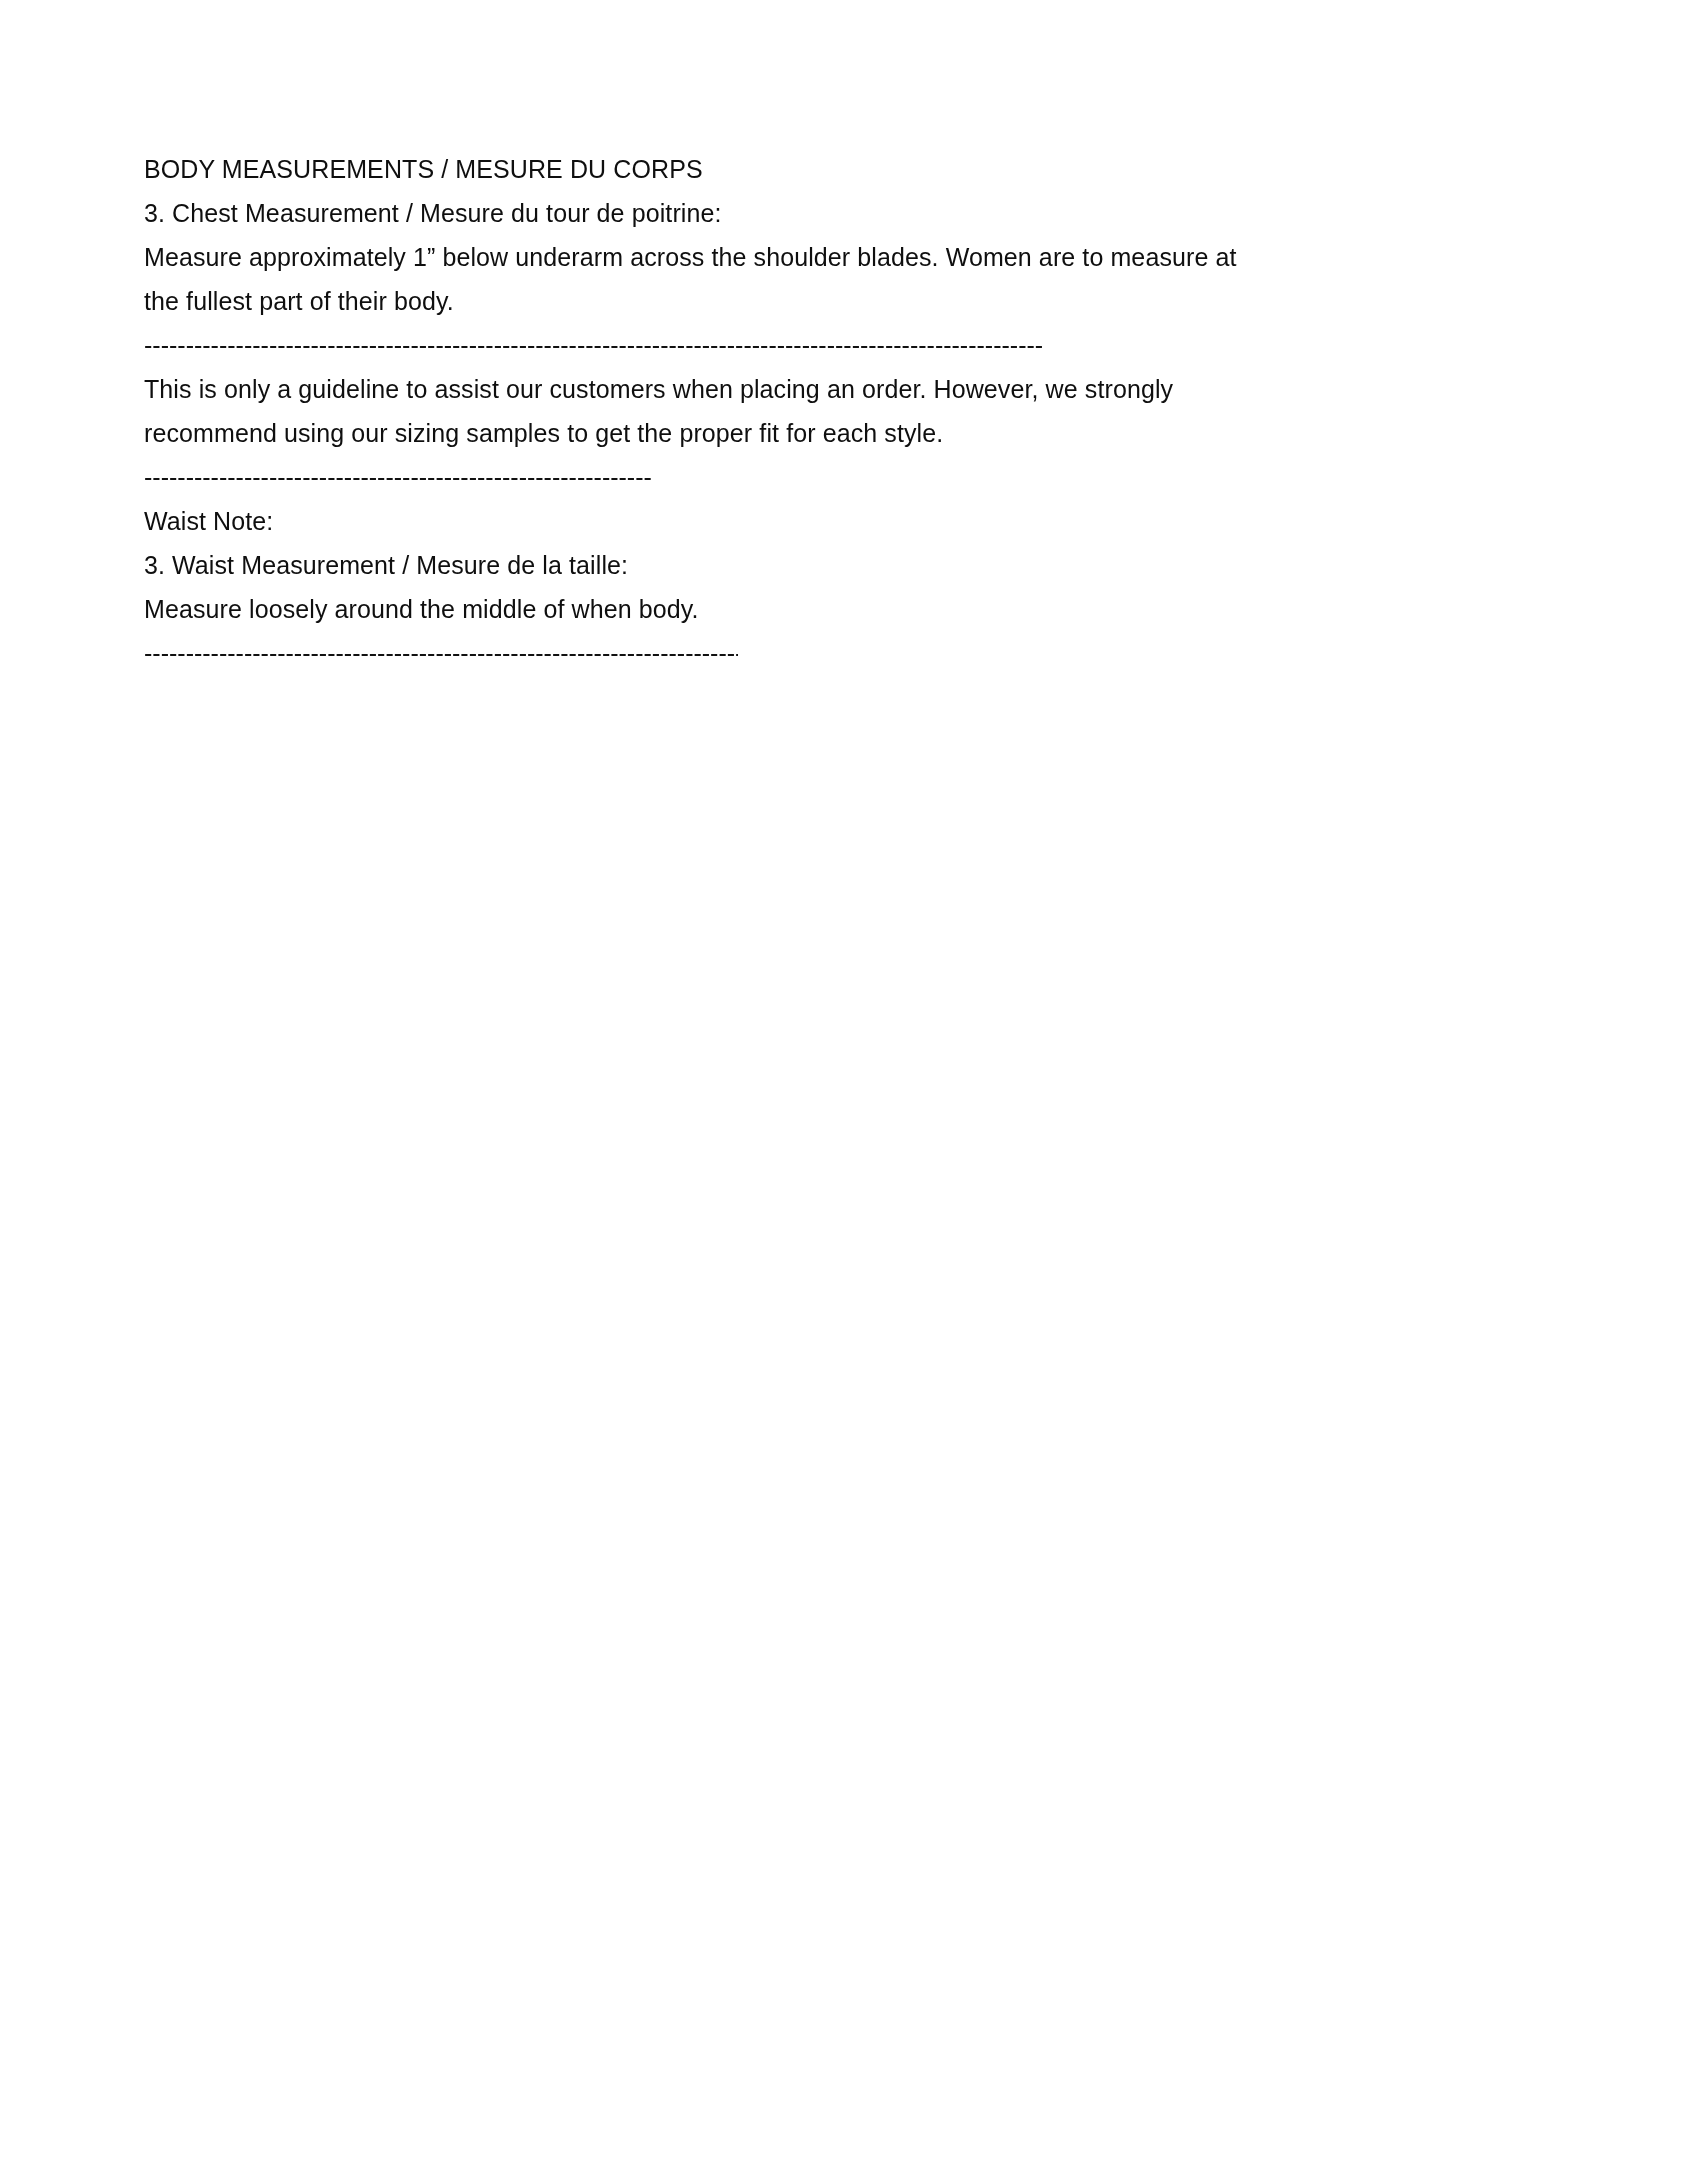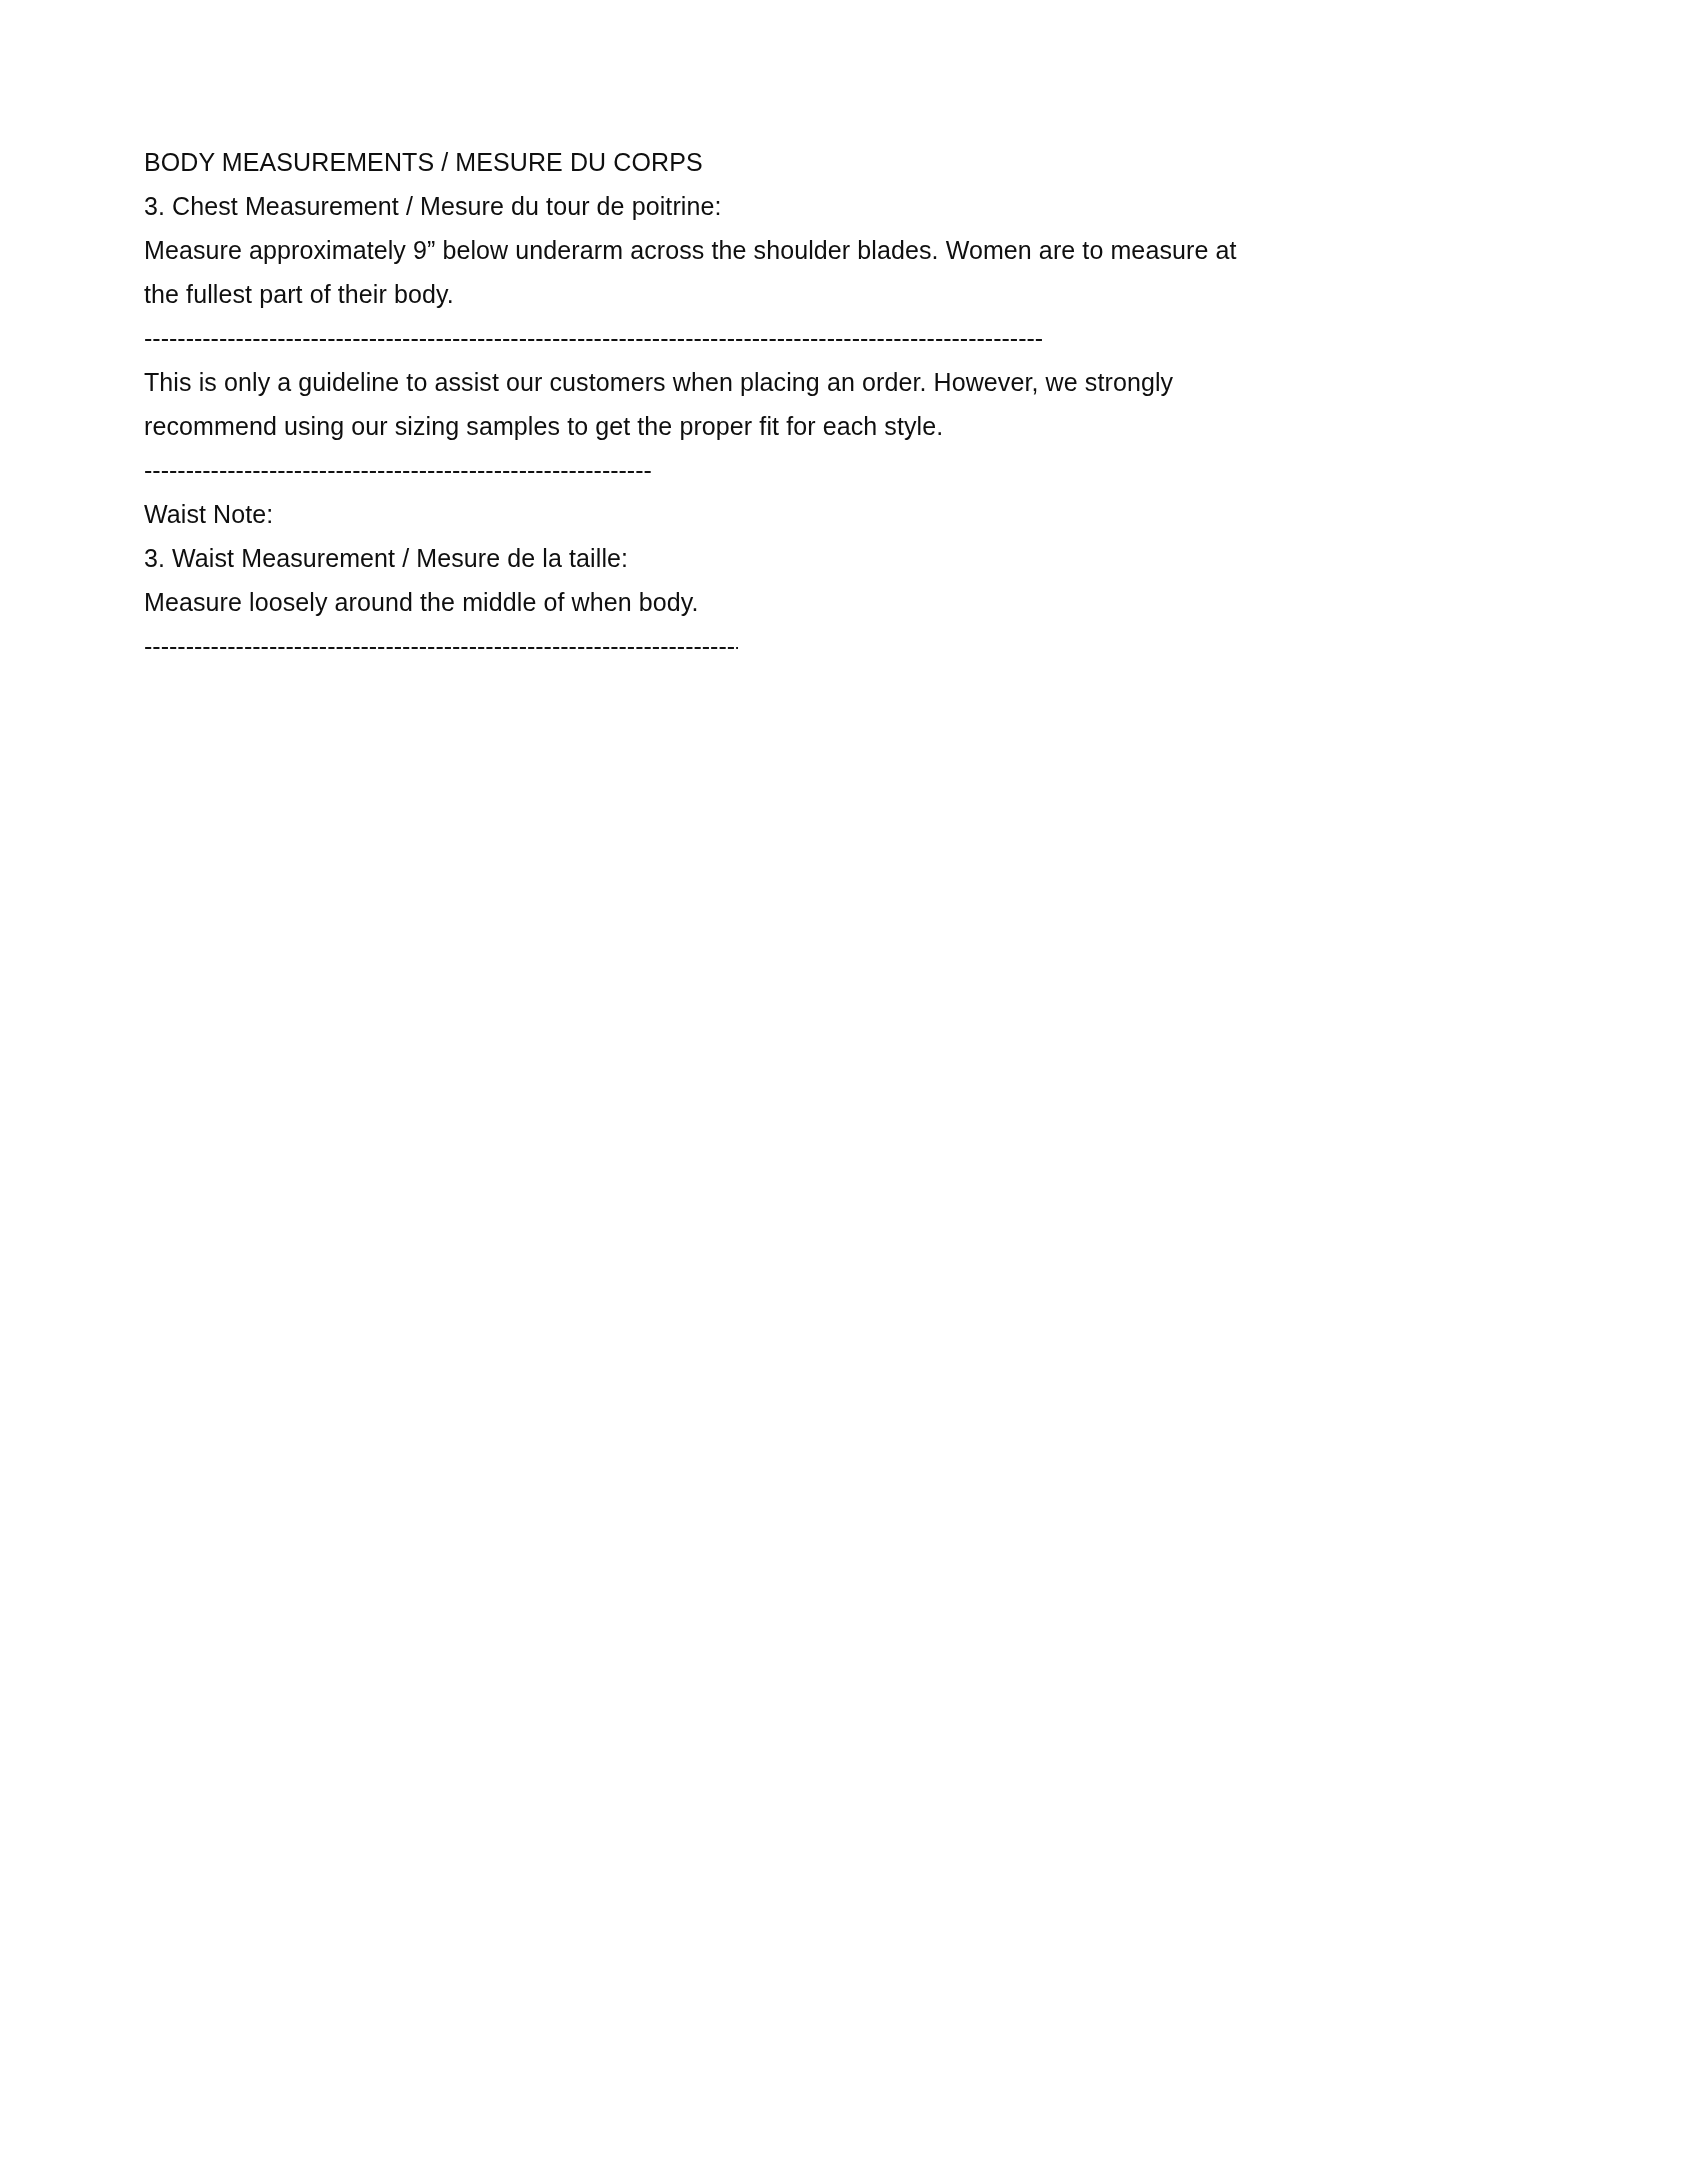--- a/index.html
+++ b/index.html
@@ -17,21 +17,21 @@
   .page {
     position: relative;
     width: 1683px;
     height: 2178px;
     background: #ffffff;
     box-sizing: border-box;
   }
   .content {
     position: absolute;
     left: 144px;
-    top: 140px;
+    top: 147px;
     width: 1168px;
   }
   .line {
     font-size: 25px;
     line-height: 44px;
     letter-spacing: 0.1px;
     white-space: pre-wrap;
     color: #0f0f0f;
   }
   .para {
@@ -57,21 +57,21 @@
 </head>
 <body>
 
 <div class="page">
   <div class="content">
 
     <div class="line">BODY MEASUREMENTS / MESURE DU CORPS</div>
 
     <div class="line">3. Chest Measurement / Mesure du tour de poitrine:</div>
 
-    <div class="para">Measure approximately 9” below underarm across the shoulder blades. Women are to measure at the fullest part of their body.</div>
+    <div class="para">Measure approximately 1” below underarm across the shoulder blades. Women are to measure at the fullest part of their body.</div>
 
     <div class="rule rule-1">------------------------------------------------------------------------------------------------------------</div>
 
     <div class="para">This is only a guideline to assist our customers when placing an order. However, we strongly recommend using our sizing samples to get the proper fit for each style.</div>
 
     <div class="rule rule-2">-------------------------------------------------------------</div>
 
     <div class="line">Waist Note:</div>
 
     <div class="line">3. Waist Measurement / Mesure de la taille:</div>

